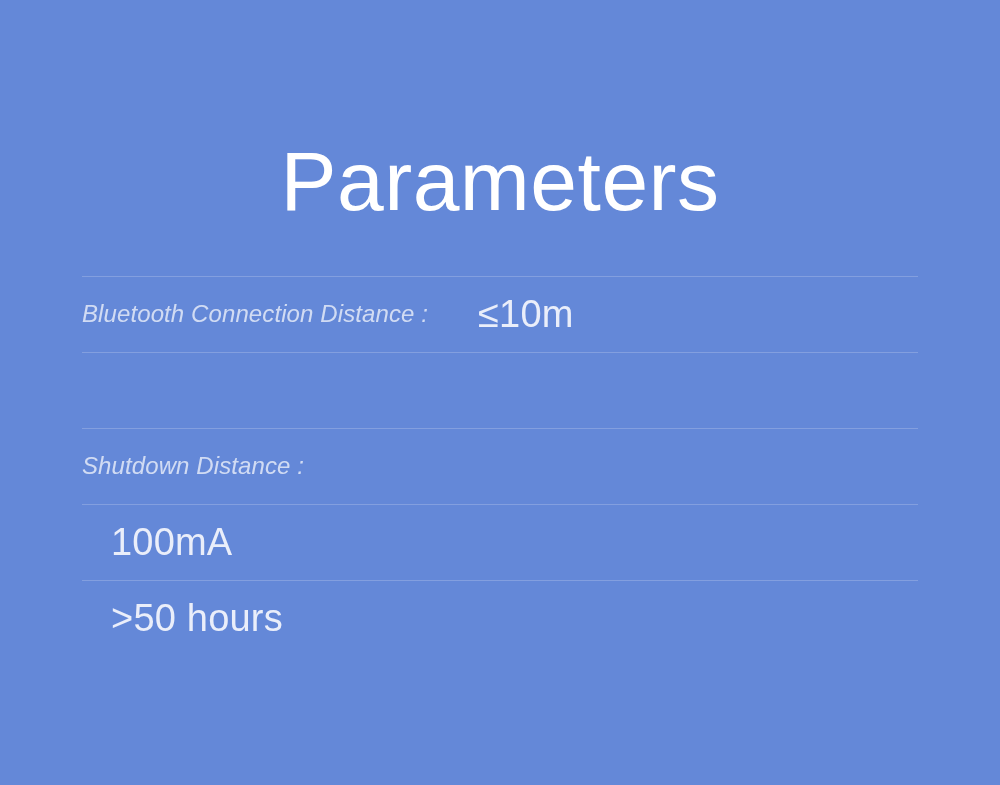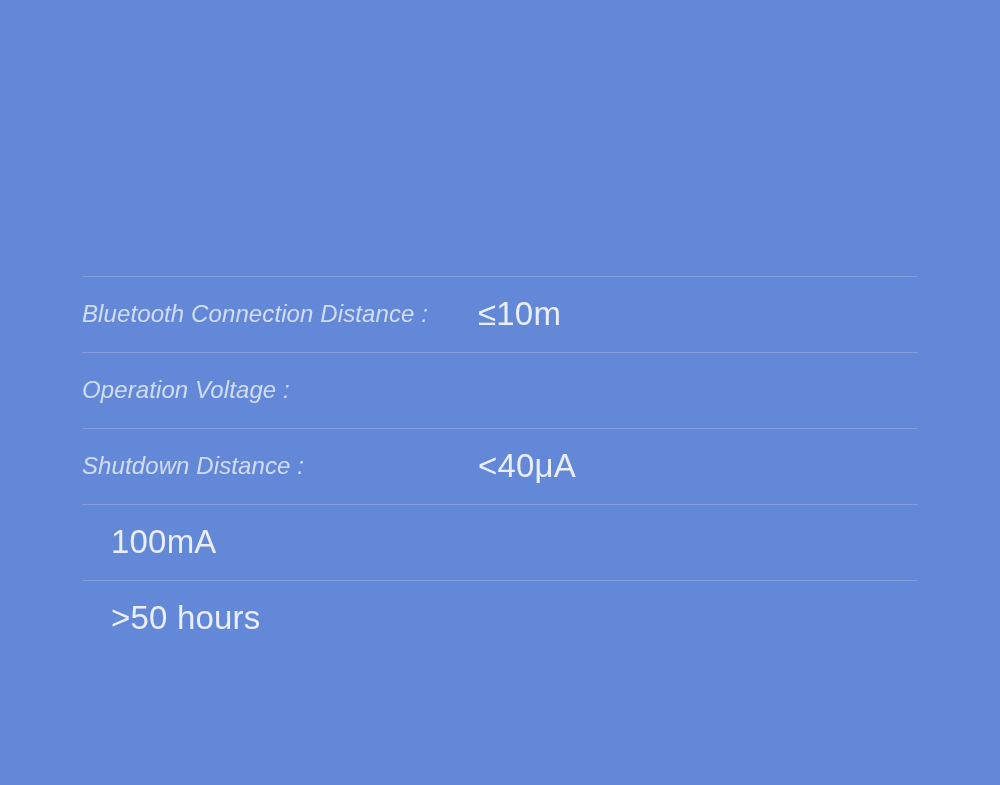--- a/index.html
+++ b/index.html
@@ -65,49 +65,48 @@
     line-height: 1.1;
     white-space: nowrap;
     letter-spacing: 0.1px;
     font-style: italic;
   }
 
   .spec-value {
     flex: 1 1 auto;
     padding-left: 29px;
     color: #eaeefa;
-    font-size: 33px;
+    font-size: 38px;
     font-weight: 400;
     line-height: 1.1;
     white-space: nowrap;
     letter-spacing: 0.2px;
   }
 </style>
 </head>
 <body>
 
 <div class="page">
 
+  <h1 class="page-title">Parameters</h1>
 
   <div class="spec-table">
 
     <div class="spec-row">
       <div class="spec-label">Bluetooth Connection Distance :</div>
       <div class="spec-value">≤10m</div>
     </div>
 
     <div class="spec-row">
-      <div class="spec-label">Operation Voltage :</div>
     </div>
 
 
 
     <div class="spec-row">
       <div class="spec-label">Shutdown Distance :</div>
-      <div class="spec-value">&lt;40μA</div>
     </div>
 
     <div class="spec-row">
       <div class="spec-value">100mA</div>
     </div>
 
     <div class="spec-row">
       <div class="spec-value">&gt;50 hours</div>
     </div>
 

